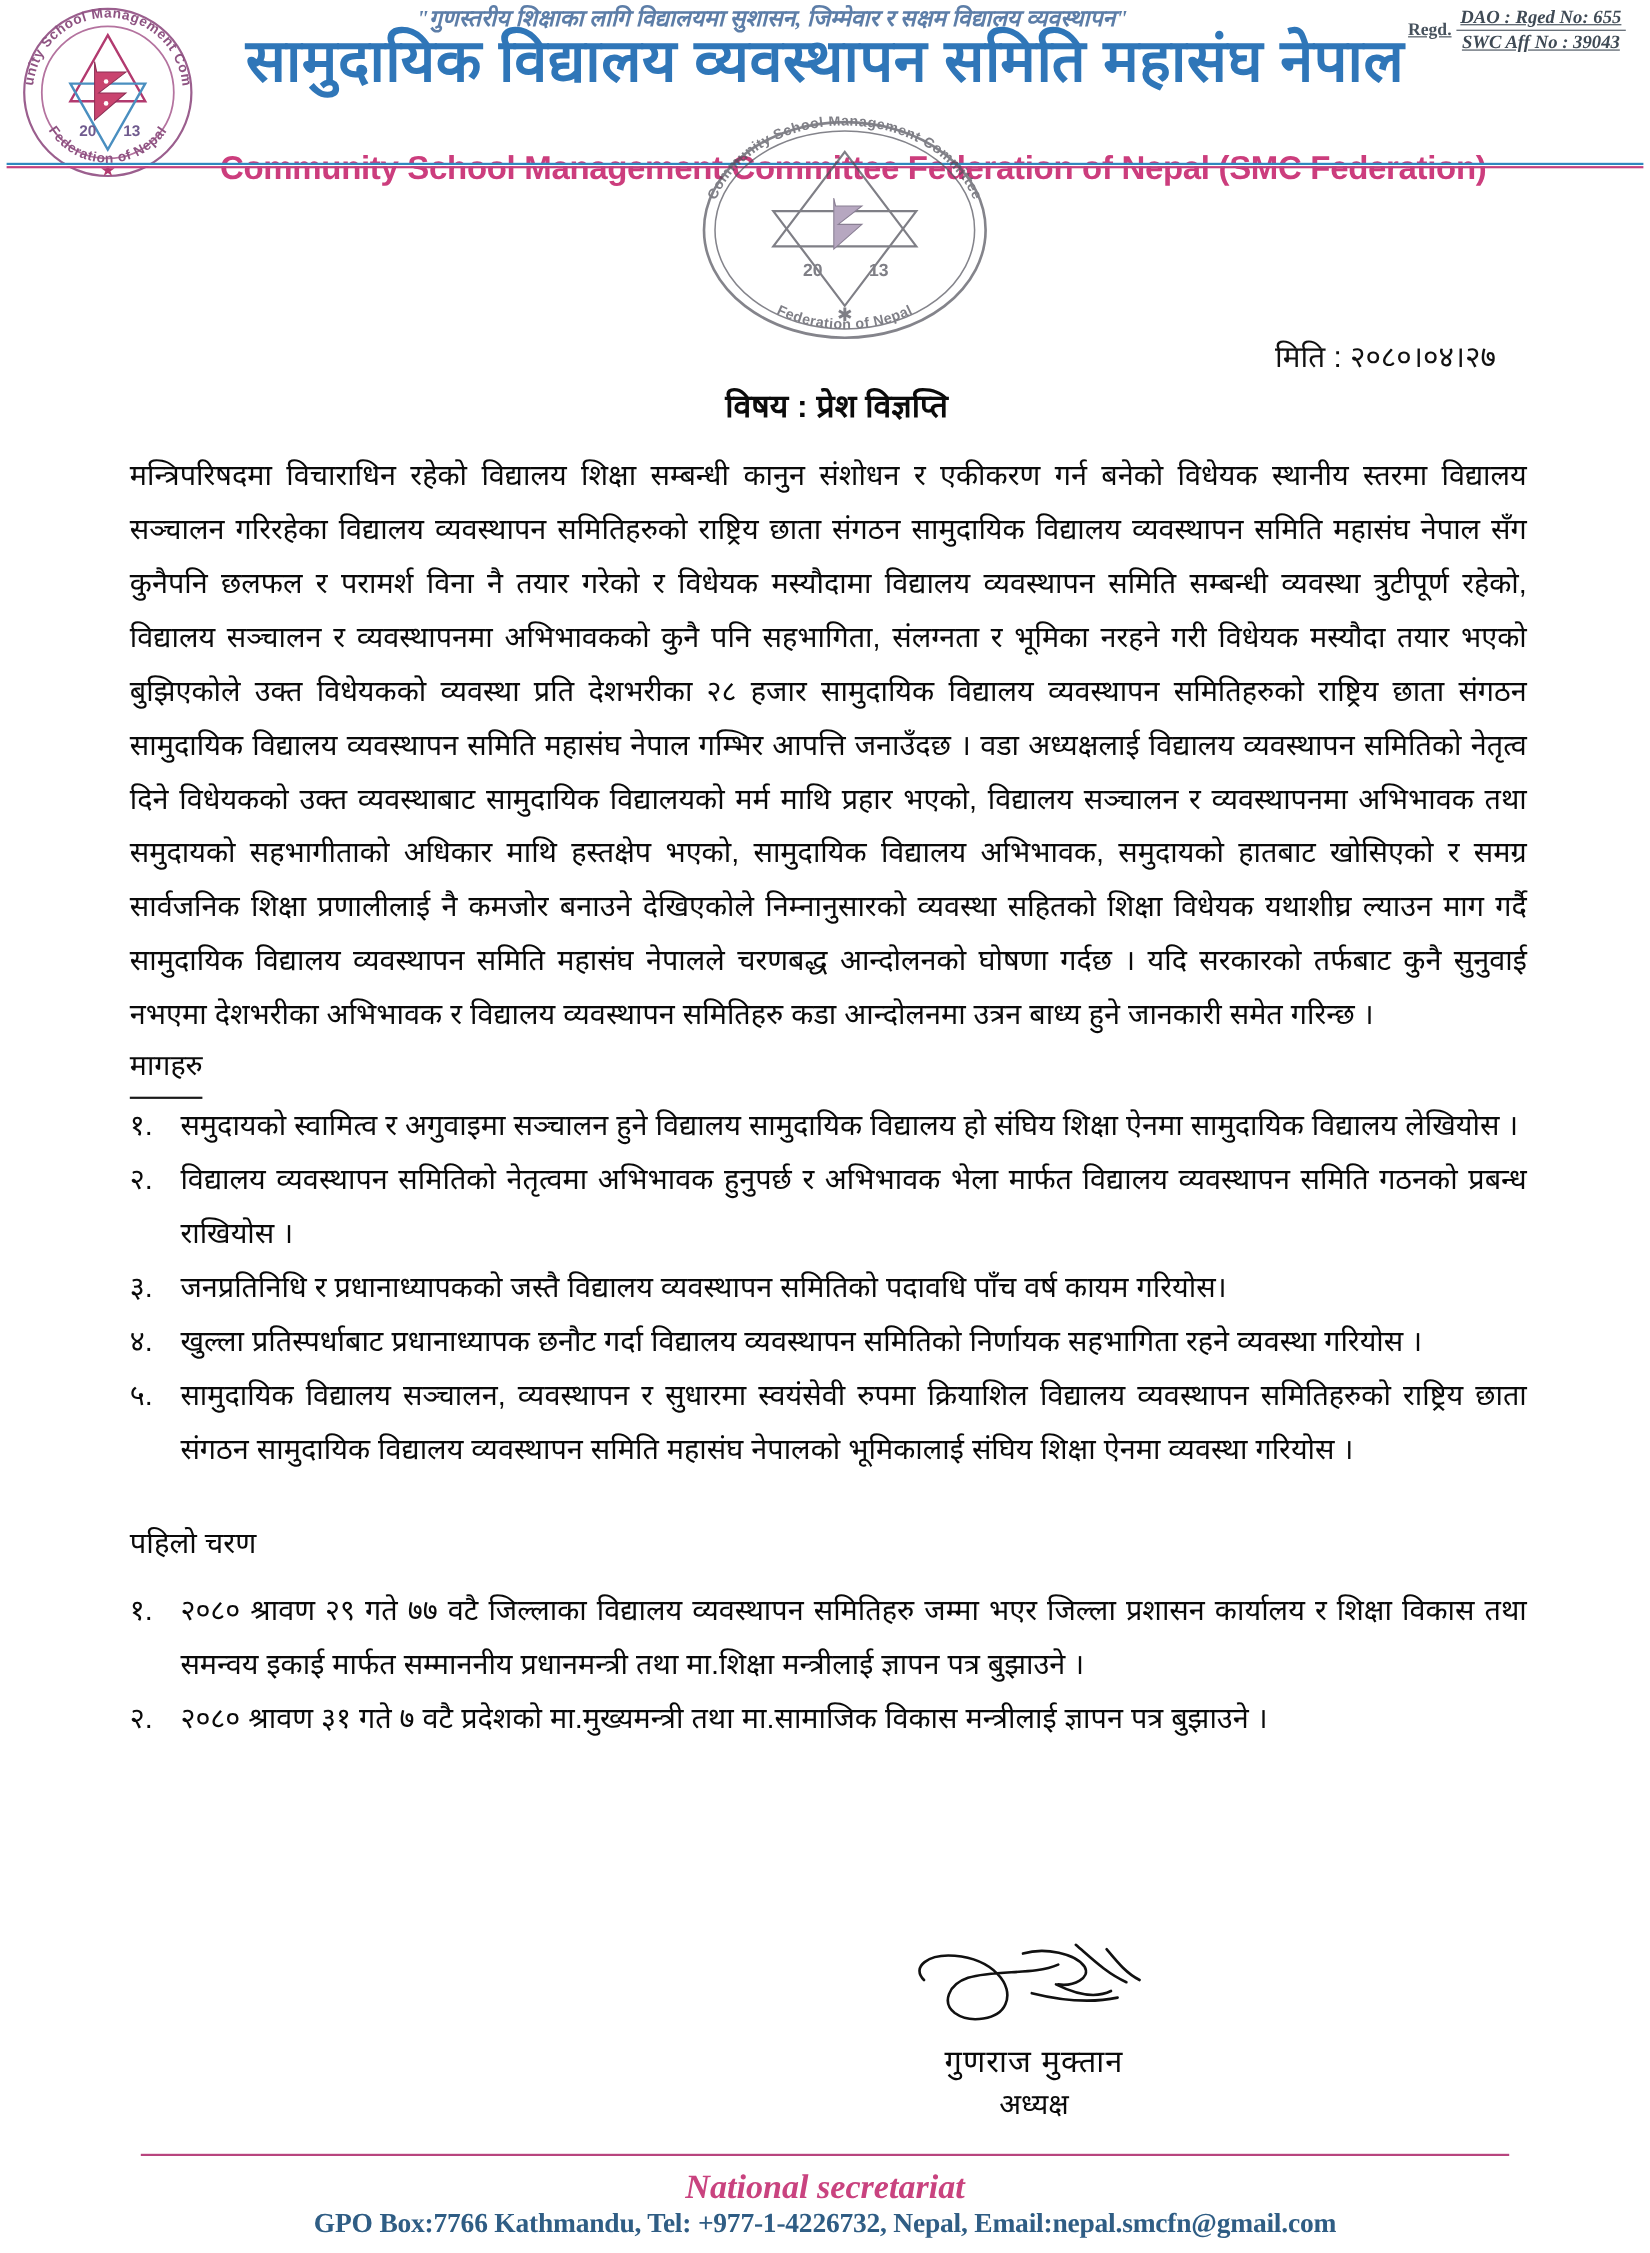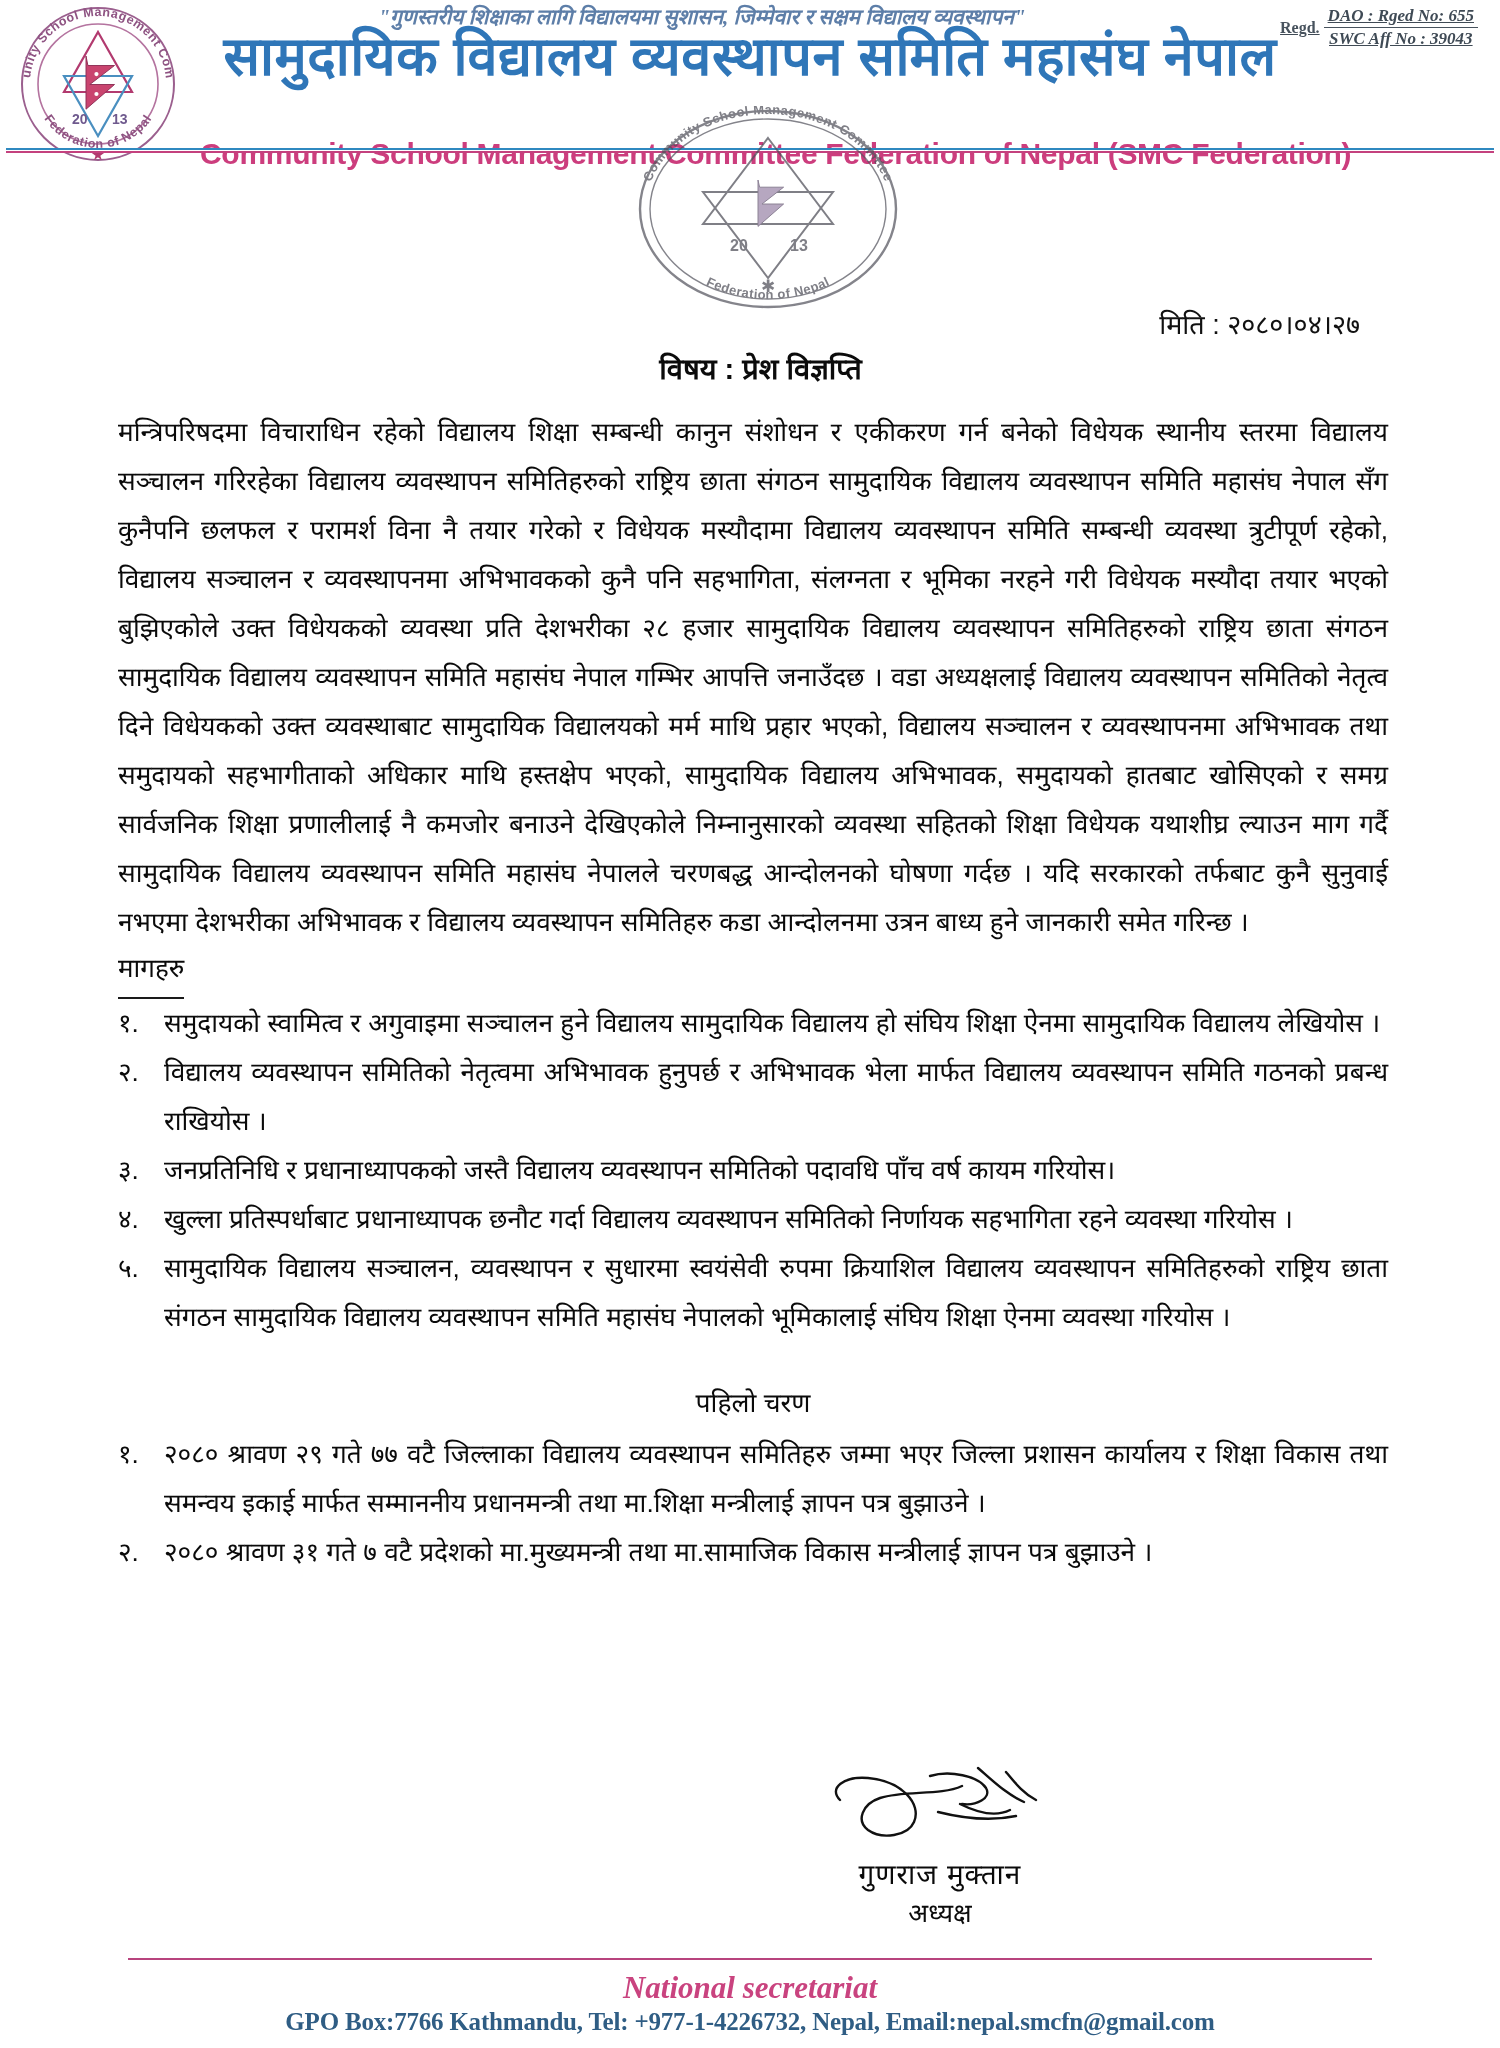--- a/index.html
+++ b/index.html
@@ -207,22 +207,21 @@
     flex: 1 1 auto;
     text-align: justify;
     text-align-last: left;
   }
 
   .phase-block { margin-top: 42px; }
   .phase-head {
     font-family: "Liberation Sans", sans-serif;
     font-size: 26.5px;
     color: #0a0a0a;
-    margin-bottom: 10px;
-    text-align: center;
+    margin-bottom: 20px;
   }
 
   
   .sign-area {
     position: absolute;
     left: 760px;
     top: 1760px;
     width: 360px;
     text-align: center;
   }

